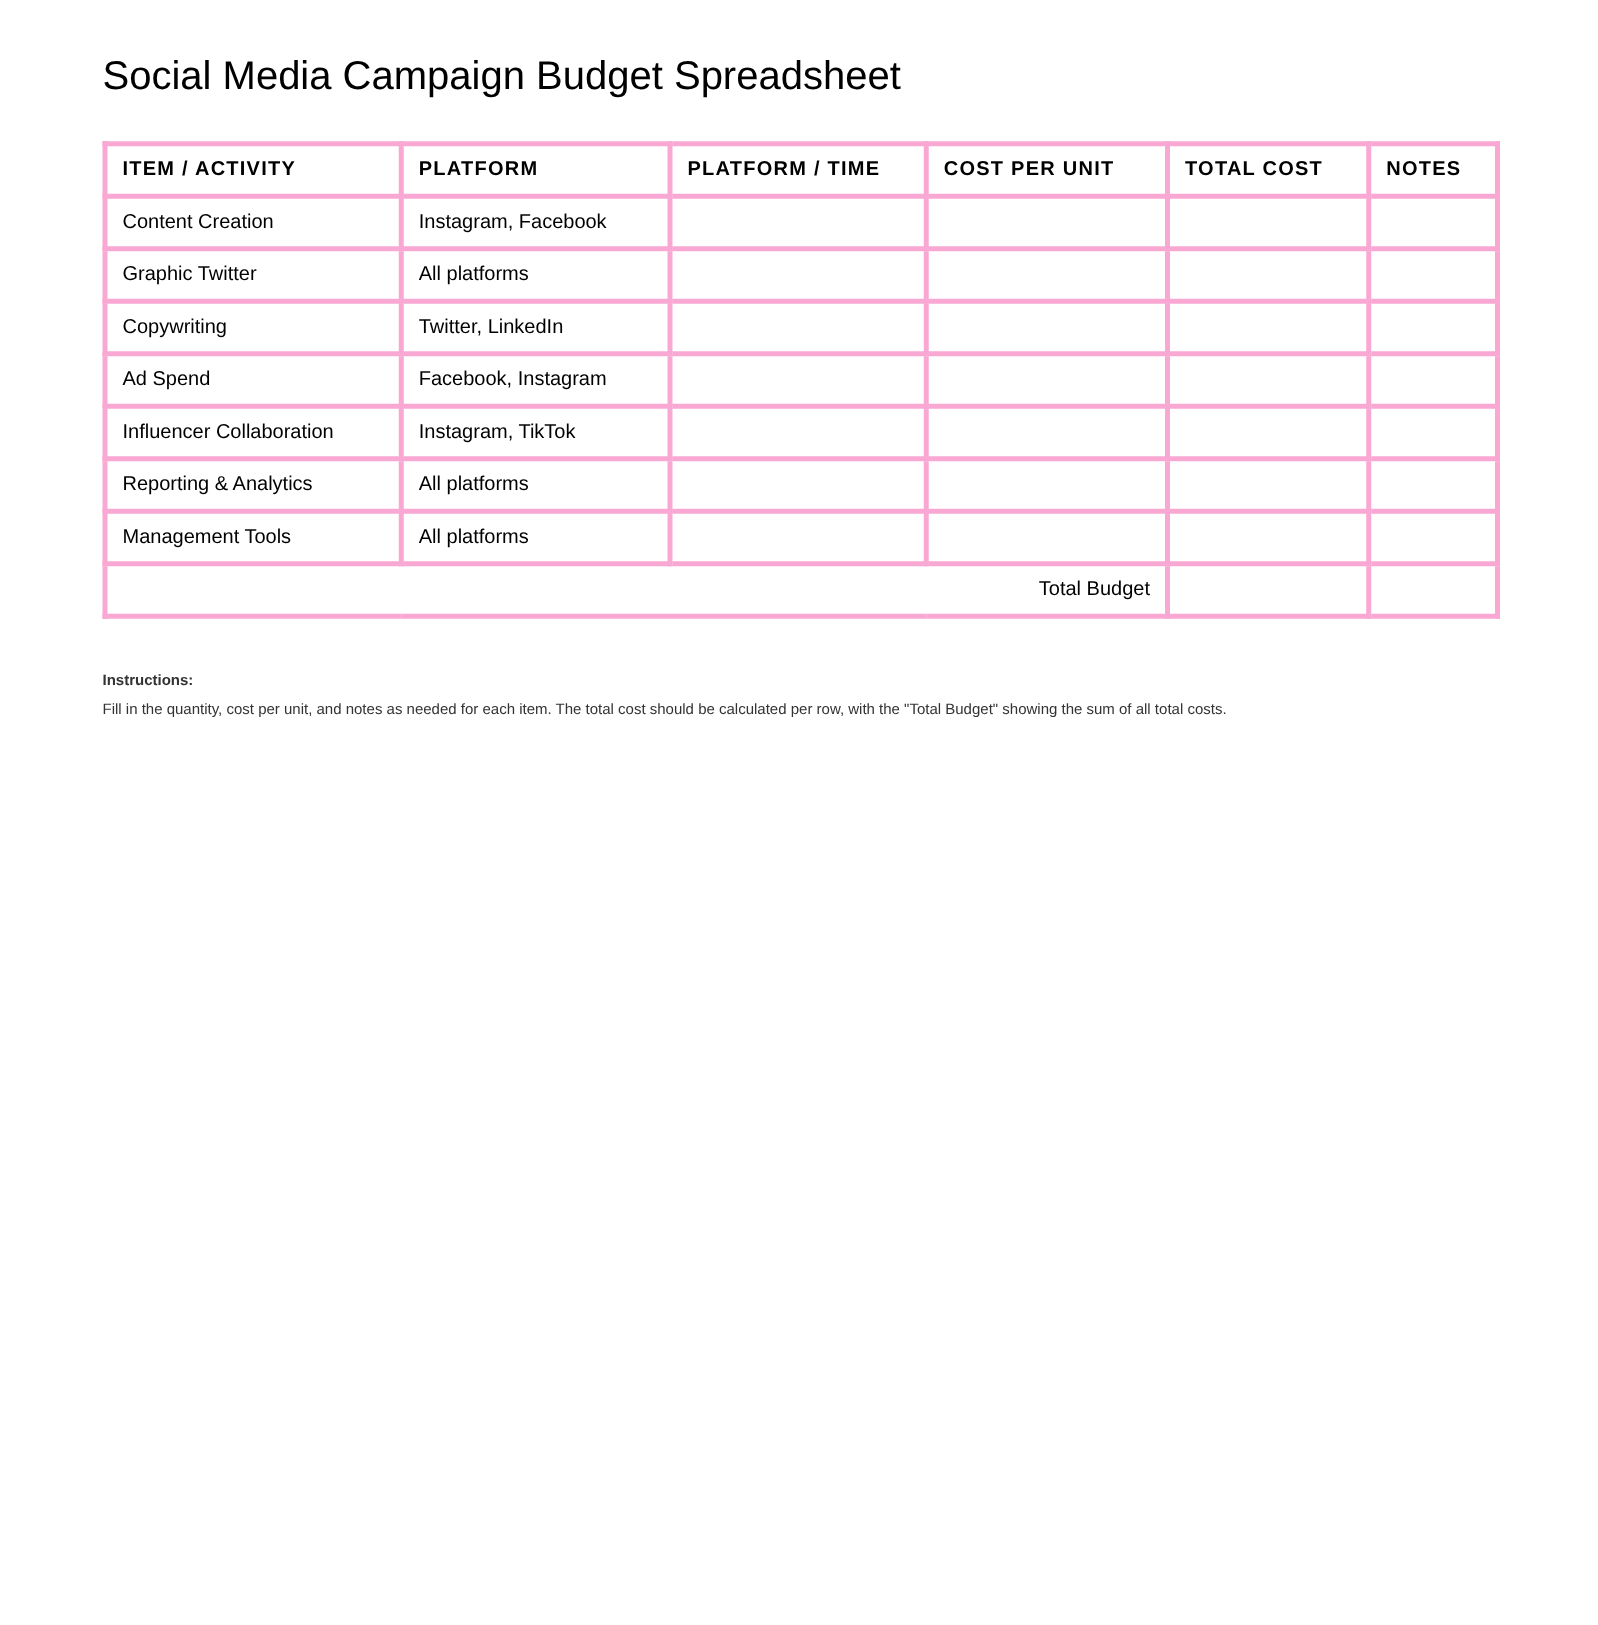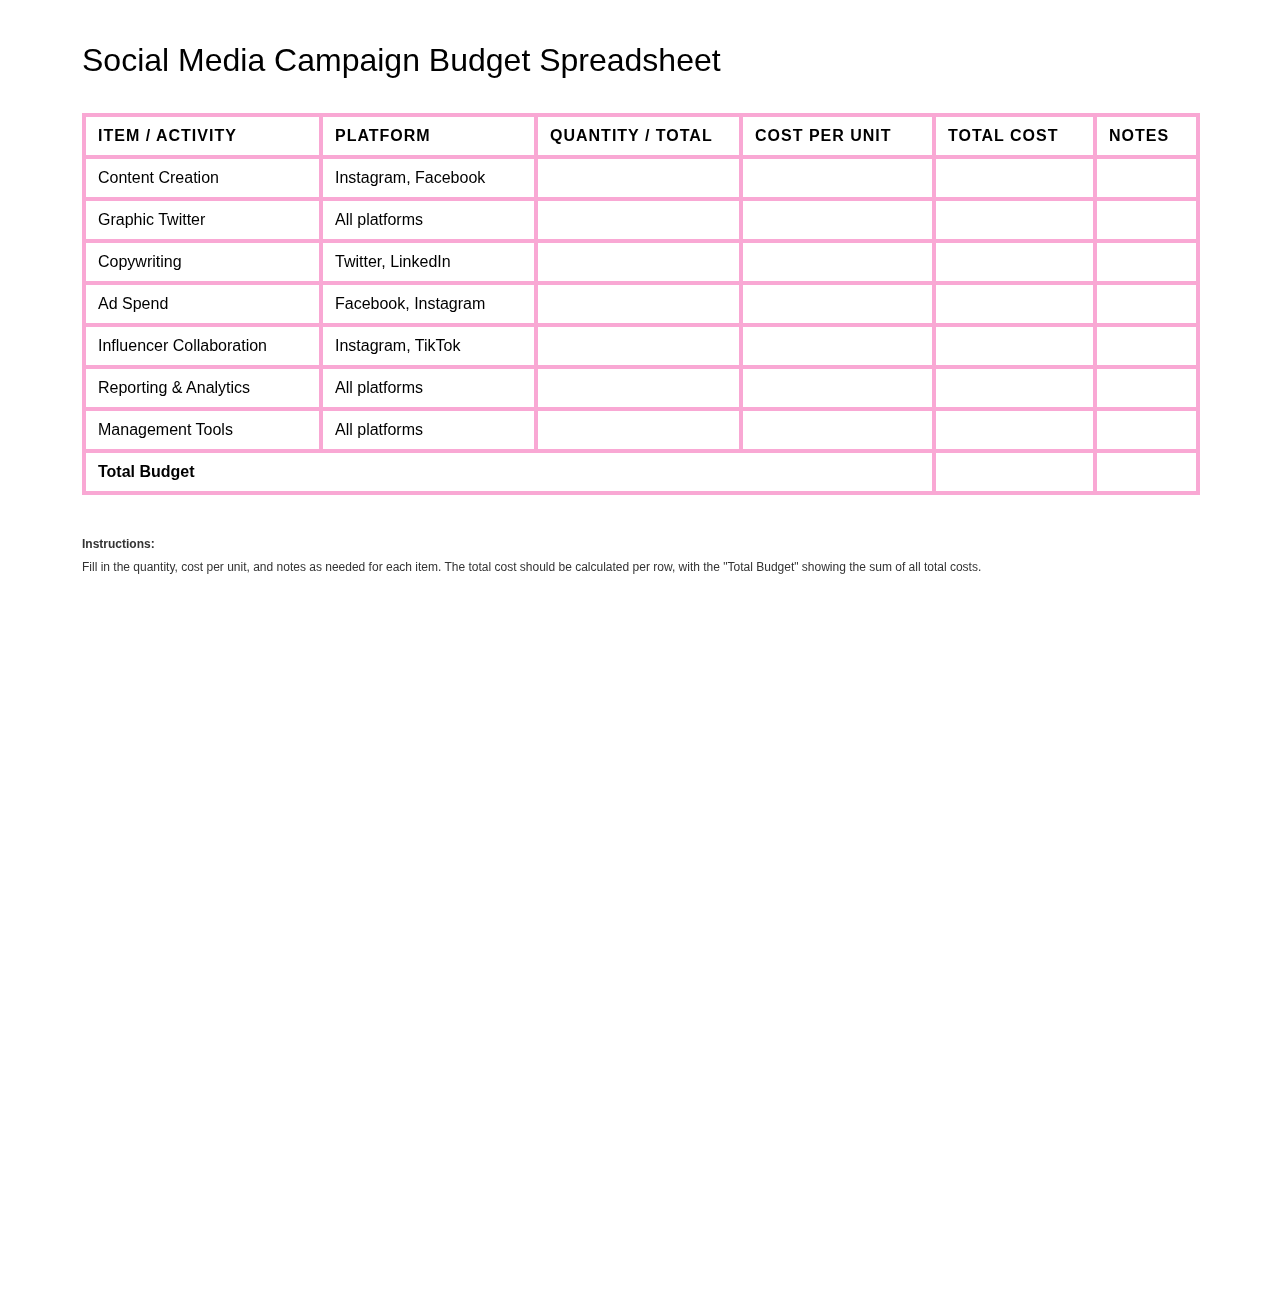--- a/index.html
+++ b/index.html
@@ -2,21 +2,21 @@
 <html><head>
 <meta charset="utf-8">
 <style>
   html, body { margin: 0; padding: 0; background: #ffffff; }
   body { width: 1278px; height: 1300px; font-family: "Liberation Sans", sans-serif; color: #000; }
   .page { position: absolute; left: 82px; top: 0; width: 1114px; }
   h1 { font-family: "Liberation Sans", sans-serif; font-weight: normal; font-size: 32px; margin: 0; position: absolute; top: 41px; left: 0; line-height: 38px; white-space: nowrap; }
   table { position: absolute; top: 113px; left: 0; border-collapse: collapse; width: 1114px; table-layout: fixed; }
   th, td { border: 4px solid #f9a8d4; height: 42px; padding: 0 12px; font-size: 16px; text-align: left; vertical-align: middle; box-sizing: border-box; }
   th { font-weight: bold; letter-spacing: 1px; font-size: 16px; }
-  td.total-label { font-weight: bold; }
+  td.total-label { text-align: right; font-weight: normal; }
   .instructions { position: absolute; top: 533px; left: 0; width: 1114px; font-size: 12px; color: #333333; line-height: 23px; }
   .instructions .ins-title { font-weight: bold; display: block; }
 </style>
 </head>
 <body>
 
 <div class="page">
   <h1>Social Media Campaign Budget Spreadsheet</h1>
 
   <table>
@@ -25,21 +25,21 @@
         <col style="width:215px">
         <col style="width:205px">
         <col style="width:193px">
         <col style="width:161px">
         <col style="width:103px">
     </colgroup>
     <thead>
       <tr>
         <th>ITEM / ACTIVITY</th>
         <th>PLATFORM</th>
-        <th>QUANTITY / TOTAL</th>
+        <th>PLATFORM / TIME</th>
         <th>COST PER UNIT</th>
         <th>TOTAL COST</th>
         <th>NOTES</th>
       </tr>
     </thead>
     <tbody>
       <tr>
         <td>Content Creation</td>
         <td>Instagram, Facebook</td>
         <td></td>

